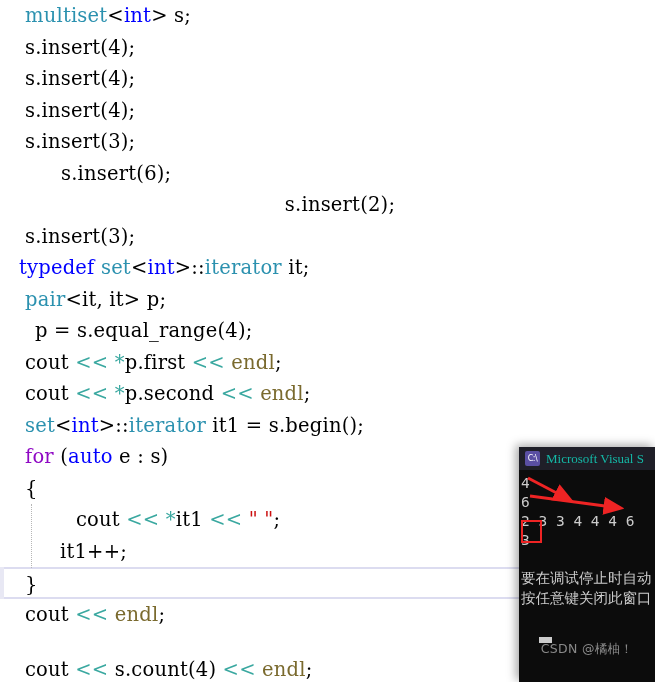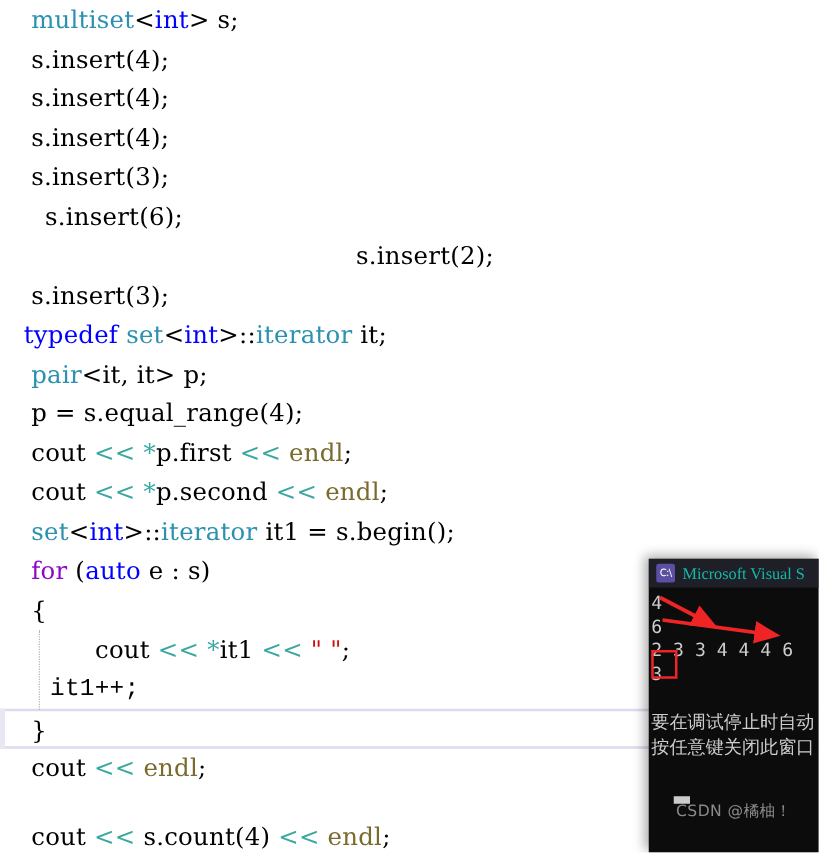--- a/index.html
+++ b/index.html
@@ -175,33 +175,33 @@
 
 <div id="root">
 
   <div id="editor">
     <div id="code-lines">
         <div class="code-line" style="padding-left: 25px;"><span class="type">multiset</span><span class="punct">&lt;</span><span class="kw">int</span><span class="punct">&gt;</span><span class="ident"> s;</span></div>
         <div class="code-line" style="padding-left: 25px;"><span class="ident">s.insert</span><span class="punct">(</span><span class="num">4</span><span class="punct">);</span></div>
         <div class="code-line" style="padding-left: 25px;"><span class="ident">s.insert</span><span class="punct">(</span><span class="num">4</span><span class="punct">);</span></div>
         <div class="code-line" style="padding-left: 25px;"><span class="ident">s.insert</span><span class="punct">(</span><span class="num">4</span><span class="punct">);</span></div>
         <div class="code-line" style="padding-left: 25px;"><span class="ident">s.insert</span><span class="punct">(</span><span class="num">3</span><span class="punct">);</span></div>
-        <div class="code-line" style="padding-left: 36px;"><span class="ident">s.insert</span><span class="punct">(</span><span class="num">6</span><span class="punct">);</span></div>
+        <div class="code-line" style="padding-left: 21px; margin-left: 40px;"><span class="ident">s.insert</span><span class="punct">(</span><span class="num">6</span><span class="punct">);</span></div>
         <div class="code-line" style="padding-left: 25px; text-align: center;"><span class="ident">s.insert</span><span class="punct">(</span><span class="num">2</span><span class="punct">);</span></div>
         <div class="code-line" style="padding-left: 25px;"><span class="ident">s.insert</span><span class="punct">(</span><span class="num">3</span><span class="punct">);</span></div>
         <div class="code-line" style="padding-left: 19px;"><span class="kw">typedef</span><span class="punct"> </span><span class="type">set</span><span class="punct">&lt;</span><span class="kw">int</span><span class="punct">&gt;</span><span class="punct">::</span><span class="type">iterator</span><span class="ident"> it;</span></div>
         <div class="code-line" style="padding-left: 25px;"><span class="type">pair</span><span class="punct">&lt;</span><span class="ident">it</span><span class="punct">, </span><span class="ident">it</span><span class="punct">&gt;</span><span class="ident"> p;</span></div>
-        <div class="code-line" style="padding-left: 25px;"><span class="ident">p = s.equal_range</span><span class="punct">(</span><span class="num">4</span><span class="punct">);</span></div>
+        <div class="code-line" style="padding-left: 35px;"><span class="ident">p = s.equal_range</span><span class="punct">(</span><span class="num">4</span><span class="punct">);</span></div>
         <div class="code-line" style="padding-left: 25px;"><span class="ident">cout </span><span class="op">&lt;&lt;</span><span class="punct"> </span><span class="op">*</span><span class="ident">p.first </span><span class="op">&lt;&lt;</span><span class="punct"> </span><span class="macro">endl</span><span class="punct">;</span></div>
         <div class="code-line" style="padding-left: 25px;"><span class="ident">cout </span><span class="op">&lt;&lt;</span><span class="punct"> </span><span class="op">*</span><span class="ident">p.second </span><span class="op">&lt;&lt;</span><span class="punct"> </span><span class="macro">endl</span><span class="punct">;</span></div>
         <div class="code-line" style="padding-left: 25px;"><span class="type">set</span><span class="punct">&lt;</span><span class="kw">int</span><span class="punct">&gt;</span><span class="punct">::</span><span class="type">iterator</span><span class="ident"> it1 = s.begin</span><span class="punct">();</span></div>
         <div class="code-line" style="padding-left: 25px;"><span class="kwctl">for</span><span class="punct"> (</span><span class="kw">auto</span><span class="ident"> e : s</span><span class="punct">)</span></div>
         <div class="code-line" style="padding-left: 25px;"><span class="punct">{</span></div>
         <div class="code-line" style="padding-left: 76px;"><span class="ident">cout </span><span class="op">&lt;&lt;</span><span class="punct"> </span><span class="op">*</span><span class="ident">it1 </span><span class="op">&lt;&lt;</span><span class="punct"> </span><span class="str">" "</span><span class="punct">;</span></div>
-        <div class="code-line" style="padding-left: 40px; font-family: Liberation Mono, monospace;"><span class="ident">it1</span><span class="punct">++;</span></div>
+        <div class="code-line" style="padding-left: 60px;"><span class="ident">it1</span><span class="punct">++;</span></div>
         <div class="code-line highlighted" style="padding-left: 25px;"><span class="punct">}</span></div>
         <div class="code-line" style="padding-left: 25px;"><span class="ident">cout </span><span class="op">&lt;&lt;</span><span class="punct"> </span><span class="macro">endl</span><span class="punct">;</span></div>
         <div class="code-line" style="padding-left: 25px; margin-top: 24px;"><span class="ident">cout </span><span class="op">&lt;&lt;</span><span class="ident"> s.count</span><span class="punct">(</span><span class="num">4</span><span class="punct">) </span><span class="op">&lt;&lt;</span><span class="punct"> </span><span class="macro">endl</span><span class="punct">;</span></div>
       </div>
   <div class="indent-guide" style="top: 504px; height: 64px;"></div>
     </div>
 
   <div id="console-window">
 
     <div id="console-titlebar">

